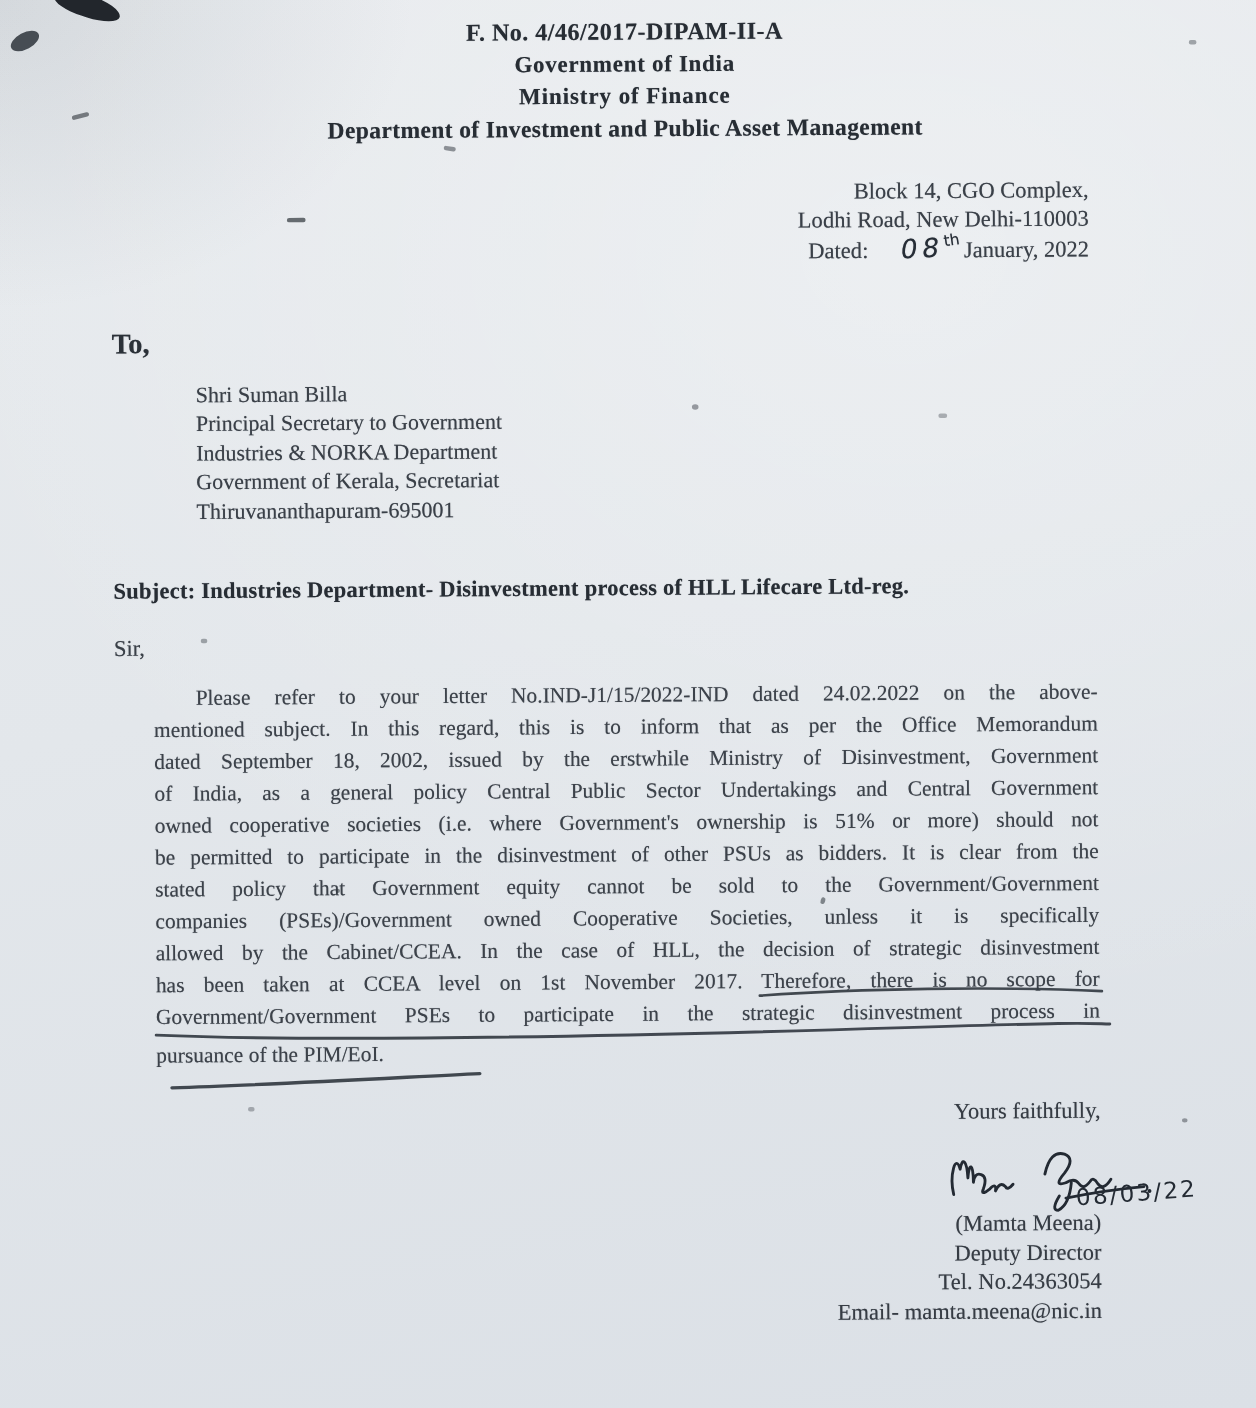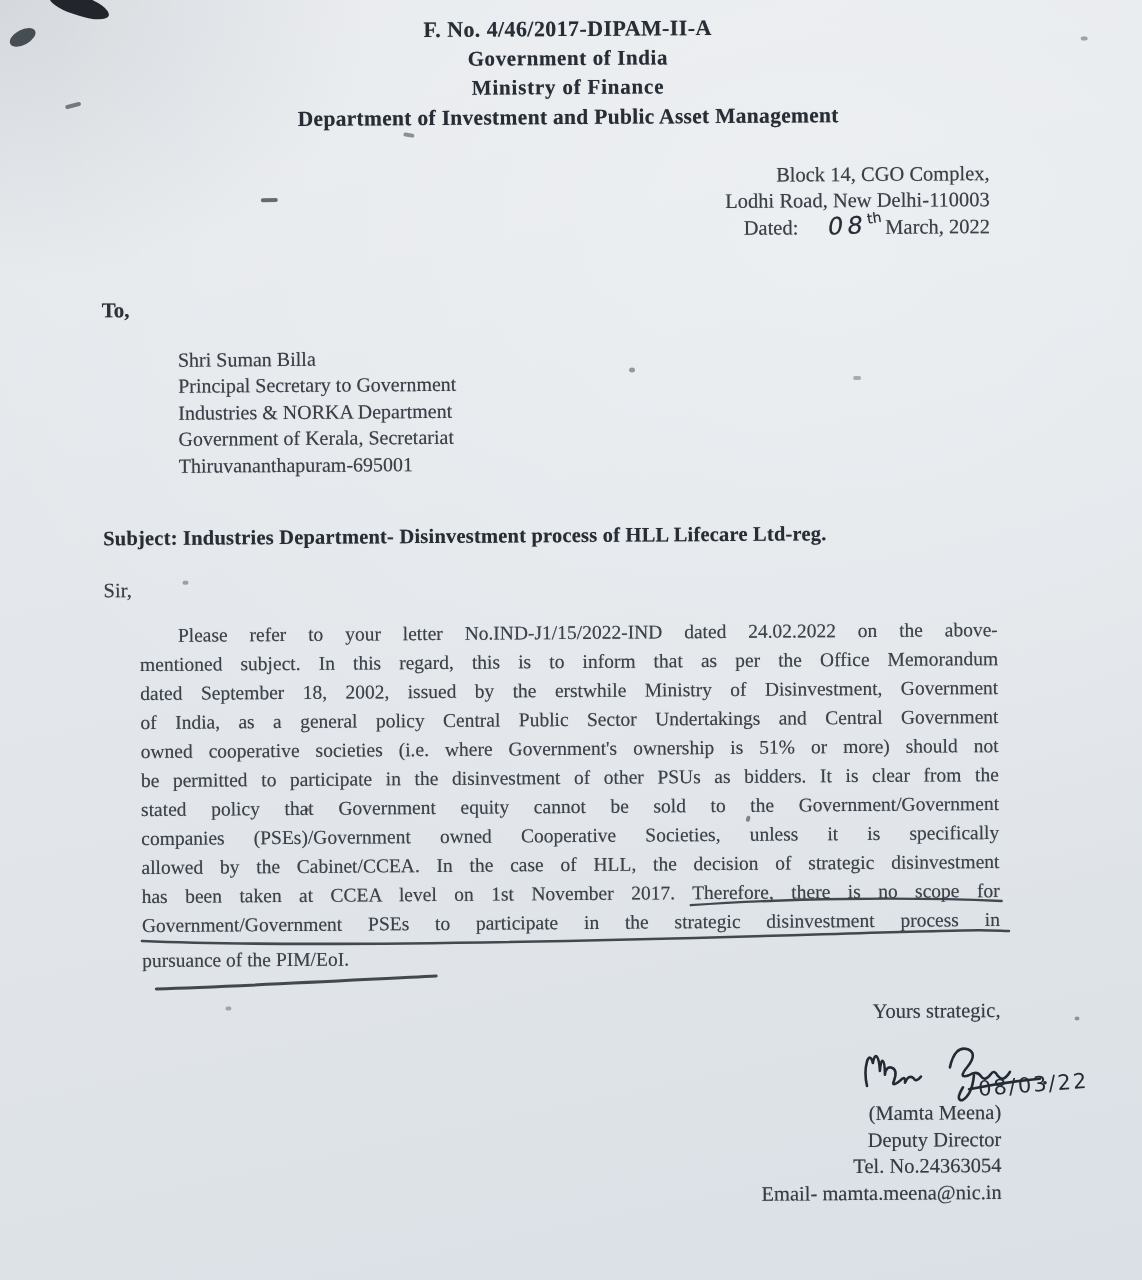--- a/index.html
+++ b/index.html
@@ -17,21 +17,21 @@
   .letterhead{position:absolute;left:0;right:0;top:14px;text-align:center;font-weight:700;color:#272d34;line-height:29.5px;}
   .lh1{font-size:22px;letter-spacing:0.4px;}
   .lh2{font-size:21px;letter-spacing:0.6px;}
   .lh3{font-size:21px;letter-spacing:0.8px;}
   .lh4{font-size:21.5px;letter-spacing:0.3px;}
   .addr{position:absolute;right:150px;top:163px;text-align:right;font-size:20.5px;line-height:26px;color:#3a4048;}
   .dateline .lbl{margin-right:30px;}
   .hand{font-family:"DejaVu Sans",sans-serif;color:#262d36;}
   .day{display:inline-block;font-size:24px;transform:skewX(-10deg) rotate(-2deg);letter-spacing:4px;margin-right:2px;}
   .sup{display:inline-block;position:relative;top:-11px;left:-2px;font-size:14px;transform:rotate(-8deg);margin-right:2px;}
-  .to{position:absolute;left:103px;top:295px;font-size:21px;font-weight:700;color:#2b3138;}
+  .to{position:absolute;left:103px;top:295px;font-size:26px;font-weight:700;color:#2b3138;}
   .recipient{position:absolute;left:179px;top:344px;font-size:20px;line-height:26.4px;color:#3a4048;}
   .subject{position:absolute;left:103px;top:524px;width:900px;font-size:20.5px;font-weight:700;color:#272d34;letter-spacing:0.2px;}
   .sir{position:absolute;left:103px;top:576px;font-size:20.5px;color:#3a4048;text-align:center;}
   .para{position:absolute;left:139px;top:618px;width:858px;font-size:19.5px;color:#3c424a;}
   .para .ln{height:29px;line-height:29px;text-align:justify;text-align-last:justify;white-space:nowrap;}
   .para .ln.first{text-indent:38px;}
   .para .ln.last{text-align:left;text-align-last:left;margin-top:6px;}
   .yours{position:absolute;right:145px;top:1002px;font-size:20.5px;color:#363c44;}
   .closing{position:absolute;right:145px;top:1102px;text-align:right;font-size:20.5px;line-height:26.6px;color:#363c44;}
   .sig-svg{position:absolute;left:852px;top:1034px;}
@@ -49,21 +49,21 @@
       <div class="lh1">F. No. 4/46/2017-DIPAM-II-A</div>
       <div class="lh2">Government of India</div>
       <div class="lh3">Ministry of Finance</div>
       <div class="lh4">Department of Investment and Public Asset Management</div>
     </div>
 
     <div class="addr txt">
       <div>Block 14, CGO Complex,</div>
       <div>Lodhi Road, New Delhi-110003</div>
       <div class="dateline">
-        <span class="lbl">Dated:</span><span class="hand day">08</span><span class="hand sup">th</span><span>March, 2022</span>
+        <span class="lbl">Dated:</span><span class="hand day">08</span><span class="hand sup">th</span><span>January, 2022</span>
       </div>
     </div>
 
     <div class="to txt">To,</div>
 
     <div class="recipient txt">
       <div>Shri Suman Billa</div>
       <div>Principal Secretary to Government</div>
       <div>Industries &amp; NORKA Department</div>
       <div>Government of Kerala, Secretariat</div>
@@ -82,21 +82,21 @@
       <div class="ln">owned cooperative societies (i.e. where Government's ownership is 51% or more) should not</div>
       <div class="ln">be permitted to participate in the disinvestment of other PSUs as bidders. It is clear from the</div>
       <div class="ln">stated policy that Government equity cannot be sold to the Government/Government</div>
       <div class="ln">companies (PSEs)/Government owned Cooperative Societies, unless it is specifically</div>
       <div class="ln">allowed by the Cabinet/CCEA. In the case of HLL, the decision of strategic disinvestment</div>
       <div class="ln"><span>has been taken at CCEA level on 1st November 2017. </span><span>Therefore, there is no scope for</span></div>
       <div class="ln">Government/Government PSEs to participate in the strategic disinvestment process in</div>
       <div class="ln last">pursuance of the PIM/EoI.</div>
     </div>
 
-    <div class="yours txt">Yours strategic,</div>
+    <div class="yours txt">Yours faithfully,</div>
 
     <svg class="sig-svg" width="195" height="76" viewBox="0 0 195 76">
       <g fill="none" stroke="#232a33" stroke-width="2.6" stroke-linecap="round" stroke-linejoin="round">
         <path d="M11,54 C7,36 13,16 17,31 C19,20 23,22 24,39 C25,25 29,25 29,43 Q30,34 36,36 Q42,38 38,49 Q35,56 44,49 Q50,43 49,51 Q53,42 58,47 Q60,51 65,45"></path>
         <path d="M94,36 Q99,14 112,18 Q122,22 112,35 Q101,48 113,44 Q121,39 125,45 Q129,51 135,43 Q138,38 142,45 Q147,52 154,41"></path>
         <path d="M118,44 Q116,64 106,69 Q99,69 107,56"></path>
         <path d="M113,58 Q148,51 184,48"></path>
         <circle cx="189" cy="52" r="1.8" fill="#232a33" stroke="none"></circle>
       </g>
     </svg>

